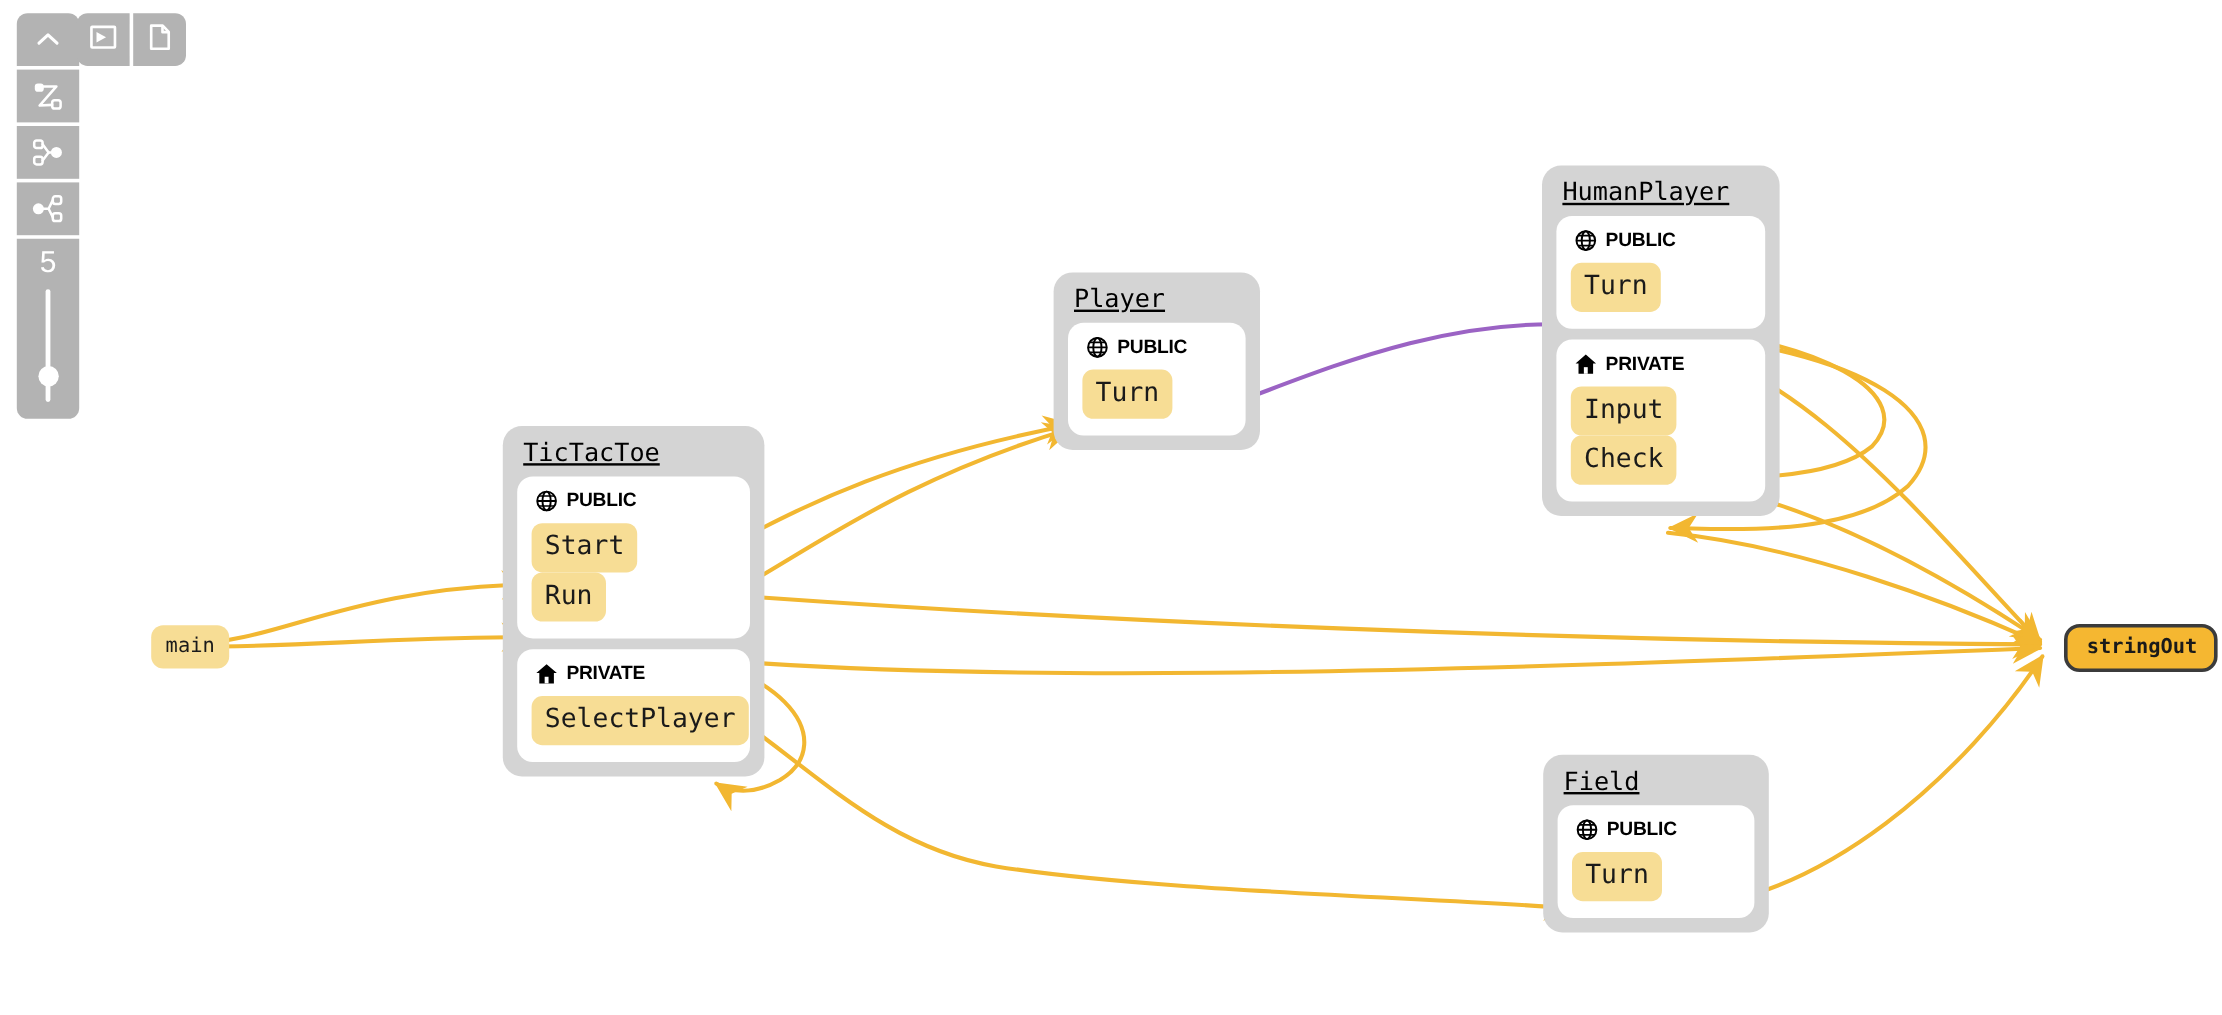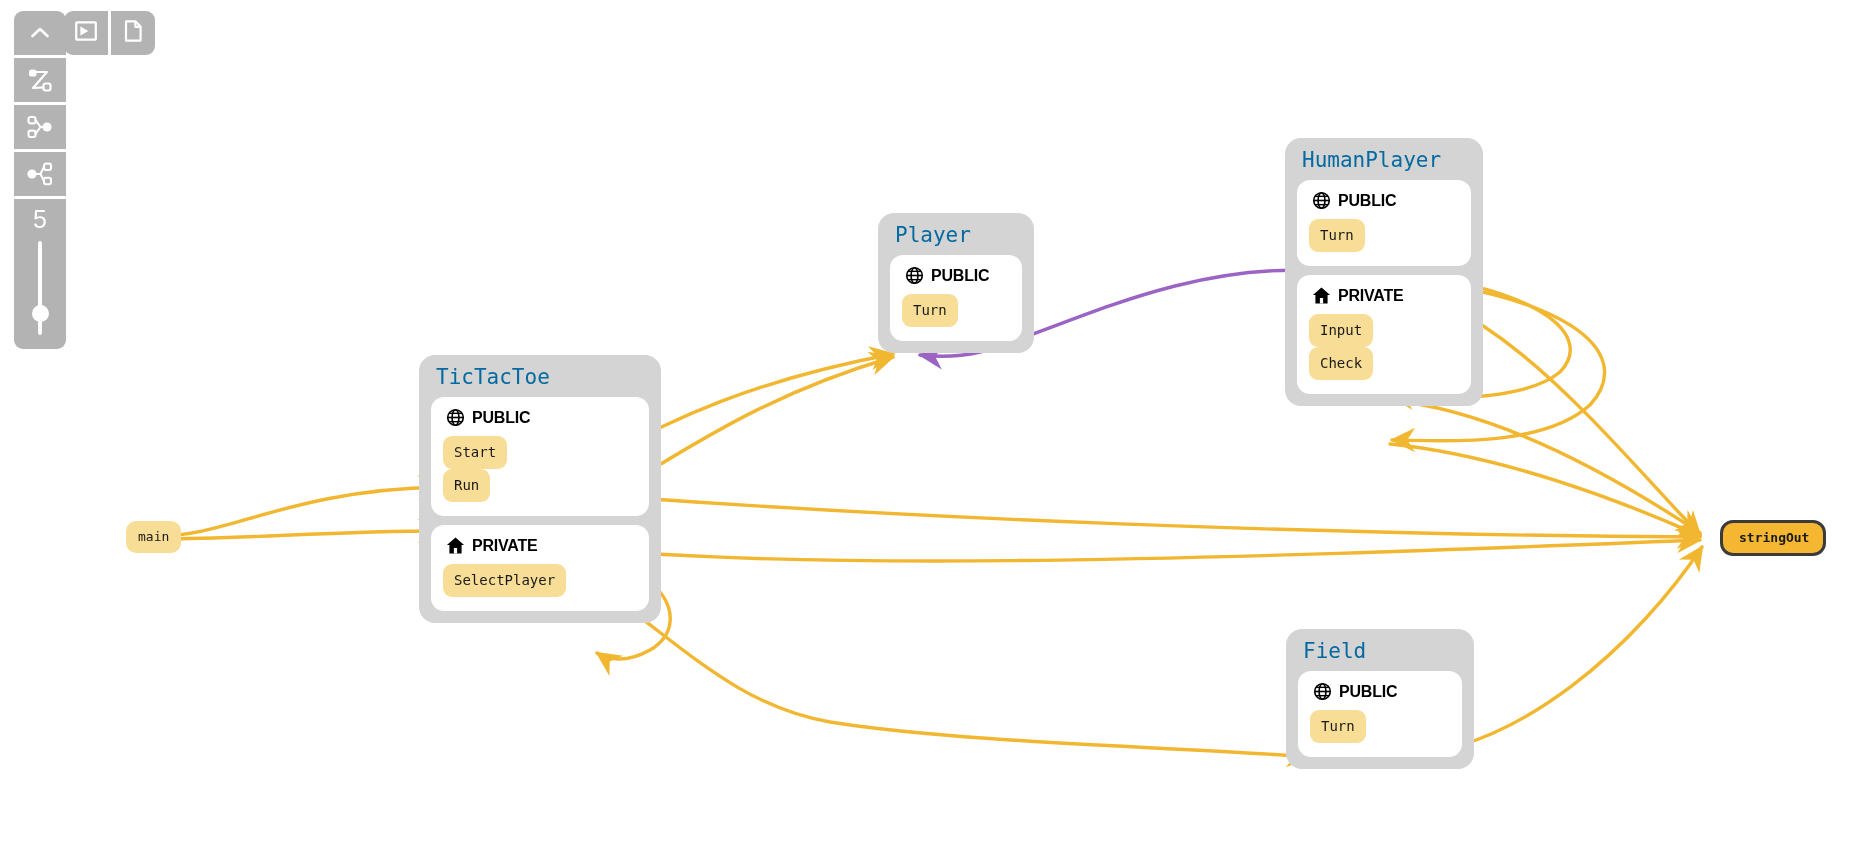--- a/index.html
+++ b/index.html
@@ -128,26 +128,27 @@
     position: absolute;
     background: #d4d4d4;
     border-radius: 16px;
     box-sizing: border-box;
     padding: 8px 12px 12px 12px;
     z-index: 10;
   }
   .group-title {
     font-family: "DejaVu Sans Mono", monospace;
     font-size: 21px;
-    color: #0369a1;
+    color: #000000;
     line-height: 1.35;
     padding-left: 5px;
     margin-bottom: 6px;
     white-space: nowrap;
     user-select: none;
+    text-decoration: underline;
   }
   .section {
     background: #ffffff;
     border-radius: 13px;
     padding: 11px 12px 14px 12px;
     margin-bottom: 9px;
   }
   .section:last-child { margin-bottom: 0; }
   .section-head {
     display: flex;
@@ -165,39 +166,39 @@
     user-select: none;
     text-align: right;
   }
   .section-head svg { display: block; }
 
   .member {
     display: inline-block;
     background: #f7dd95;
     color: #1a1a1a;
     font-family: "DejaVu Sans Mono", monospace;
-    font-size: 14px;
+    font-size: 22px;
     line-height: 1;
     padding: 9px 11px 10px 11px;
     border-radius: 9px;
     margin-bottom: 8px;
     white-space: nowrap;
     cursor: pointer;
     user-select: none;
   }
   .member:last-child { margin-bottom: 0; }
   .member-row { display: block; }
 
   
   .free-node {
     position: absolute;
     background: #f7dd95;
     color: #1a1a1a;
     font-family: "DejaVu Sans Mono", monospace;
-    font-size: 13px;
+    font-size: 17px;
     line-height: 1;
     padding: 9px 12px 10px 12px;
     border-radius: 10px;
     white-space: nowrap;
     z-index: 20;
     cursor: pointer;
     user-select: none;
   }
   .free-node.selected {
     background: #f5b731;
@@ -252,21 +253,21 @@
       <path d="M1390,444 C1500,455 1620,500 1700,536" marker-end="url(#ah-o)"></path>
 
       <path d="M1390,757 C1520,755 1640,640 1702,547" marker-end="url(#ah-o)"></path>
     </g>
 
     <g fill="none" stroke="#9b63c4" stroke-width="3.4" stroke-linecap="round">
       <path d="M1318,271 C1180,262 1060,330 980,352 C950,359 930,356 920,355" marker-end="url(#ah-p)"></path>
     </g>
   </svg>
 
-  <div class="group" id="g-tictactoe" style="left:419px; top:355px; width:242px;">
+  <div class="group" id="g-tictactoe" style="left:419px; top:355px; width:218px;">
     <div class="group-title">TicTacToe</div>
 
     <div class="section">
       <div class="section-head">
         <span>
           <svg width="19" height="19" viewBox="0 0 20 20">
             <circle cx="10" cy="10" r="8.2" fill="none" stroke="#000" stroke-width="1.7"></circle>
             <ellipse cx="10" cy="10" rx="3.6" ry="8.2" fill="none" stroke="#000" stroke-width="1.7"></ellipse>
             <line x1="1.8" y1="10" x2="18.2" y2="10" stroke="#000" stroke-width="1.7"></line>
             <line x1="3.2" y1="5.6" x2="16.8" y2="5.6" stroke="#000" stroke-width="1.5"></line>
@@ -292,21 +293,21 @@
           </svg>
         </span>
         <span class="label">PRIVATE</span>
       </div>
       <div class="member-row">
         <span class="member">SelectPlayer</span>
       </div>
     </div>
   </div>
 
-  <div class="group" id="g-player" style="left:878px; top:213px; width:156px;">
+  <div class="group" id="g-player" style="left:878px; top:227px; width:172px;">
     <div class="group-title">Player</div>
     <div class="section">
       <div class="section-head">
         <span>
           <svg width="19" height="19" viewBox="0 0 20 20">
             <circle cx="10" cy="10" r="8.2" fill="none" stroke="#000" stroke-width="1.7"></circle>
             <ellipse cx="10" cy="10" rx="3.6" ry="8.2" fill="none" stroke="#000" stroke-width="1.7"></ellipse>
             <line x1="1.8" y1="10" x2="18.2" y2="10" stroke="#000" stroke-width="1.7"></line>
             <line x1="3.2" y1="5.6" x2="16.8" y2="5.6" stroke="#000" stroke-width="1.5"></line>
             <line x1="3.2" y1="14.4" x2="16.8" y2="14.4" stroke="#000" stroke-width="1.5"></line>

